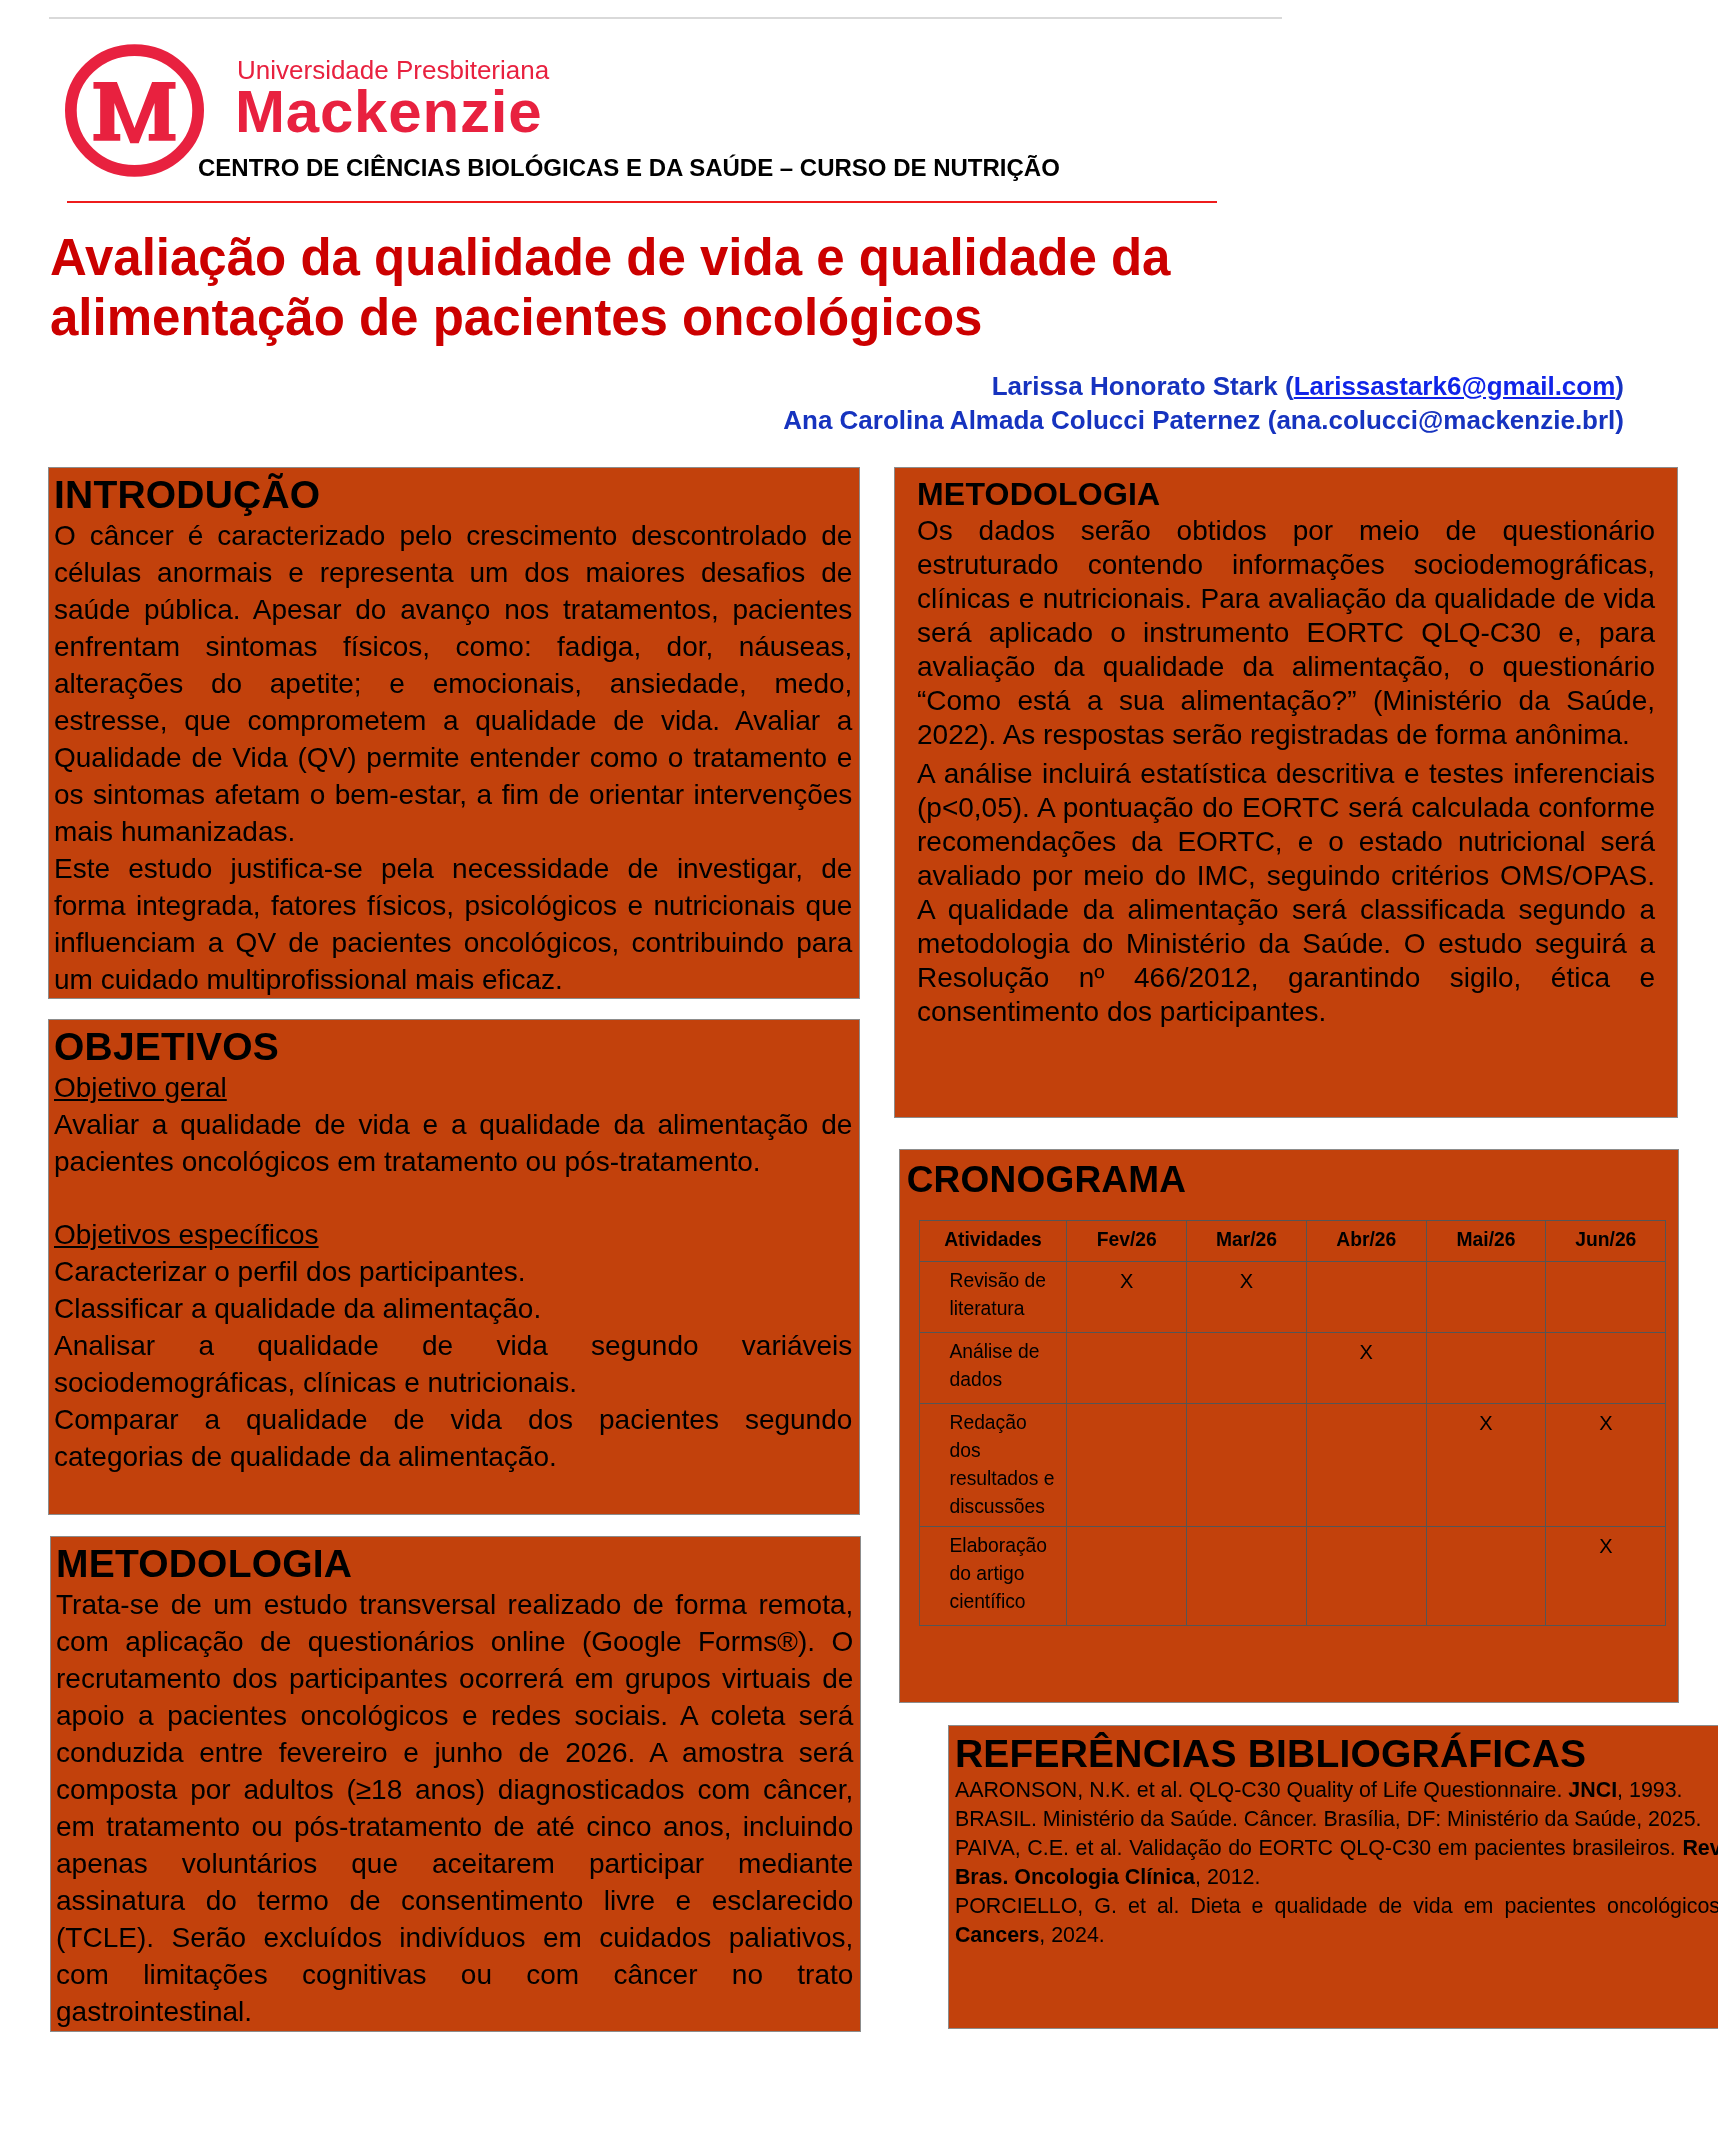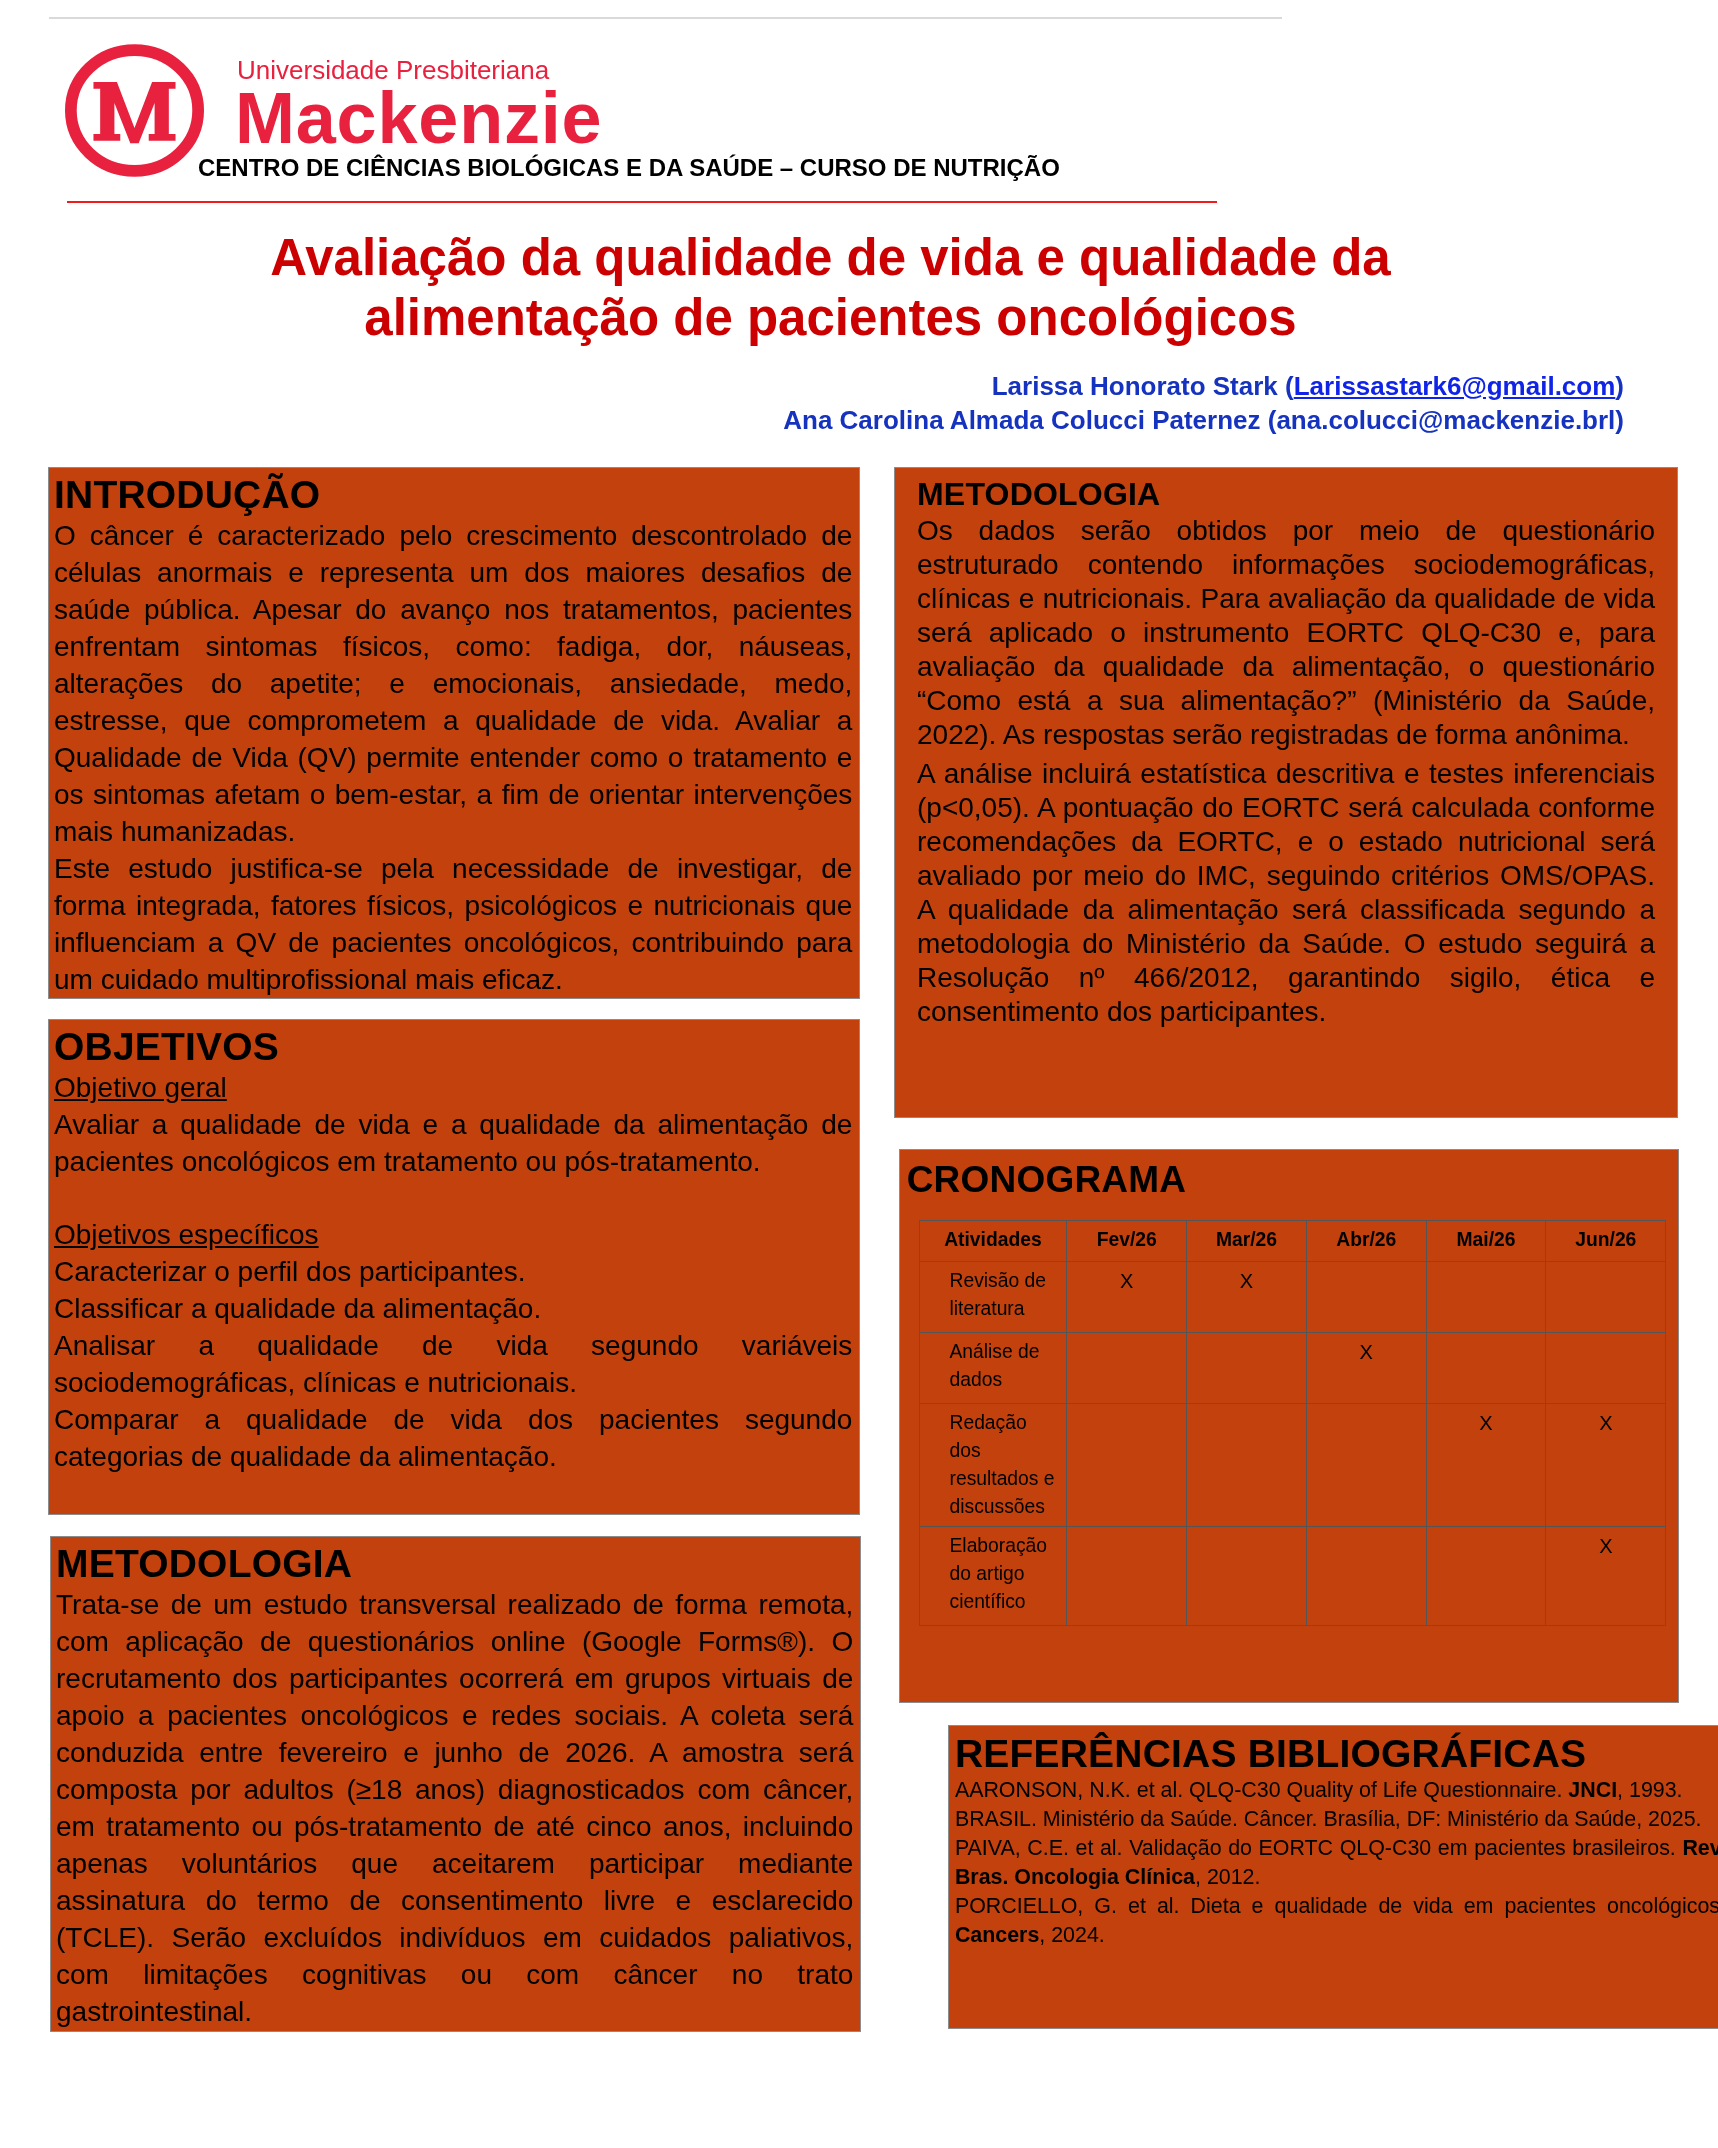--- a/index.html
+++ b/index.html
@@ -4,25 +4,25 @@
 <style>
   html, body { margin: 0; padding: 0; background: #ffffff; }
   body { width: 1718px; height: 2148px; position: relative; overflow: hidden;
          font-family: "Liberation Sans", sans-serif; color: #000; }
   .abs { position: absolute; }
 
   .top-rule { left: 49px; top: 17px; width: 1233px; height: 0; border-top: 2.5px solid #d9d9d9; }
 
   .logo { left: 65px; top: 44px; width: 139px; height: 133px; }
   .uni-name { left: 237px; top: 55px; font-size: 26px; font-weight: normal; color: #e8213f; letter-spacing: 0px; }
-  .brand { left: 235px; top: 82px; font-size: 72px; font-weight: bold; color: #e8213f; line-height: 1; letter-spacing: 0.8px; }
+  .brand { left: 235px; top: 82px; font-size: 60px; font-weight: bold; color: #e8213f; line-height: 1; letter-spacing: 0.8px; }
   .center-name { left: 198px; top: 154px; font-size: 24px; font-weight: bold; color: #000; white-space: nowrap; }
   .red-rule { left: 67px; top: 201px; width: 1150px; height: 0; border-top: 2.5px solid #ee1c1c; }
 
-  .title { left: 50px; top: 228px; width: 1561px; text-align: center; color: #cc0000;
+  .title { left: 50px; top: 228px; width: 1561px; color: #cc0000;
            font-size: 51px; font-weight: bold; line-height: 60px; }
   .authors { right: 94px; top: 369px; text-align: right; color: #1633bf; font-size: 26px;
              font-weight: bold; line-height: 34px; }
   .authors a { color: #1024e8; text-decoration: underline; }
 
   .box { position: absolute; border: 1.7px solid #8c8c8c; background: #c2410c; box-sizing: border-box; padding: 5px 6.7px 0 5px; }
   .box h2 { margin: 0; font-size: 39px; font-weight: bold; line-height: 44px; letter-spacing: 0.2px; }
   .box p { margin: 0; font-size: 28px; line-height: 37px; text-align: justify; }
   .box .sub { text-decoration: underline; display: block; font-size: 28px; line-height: 37px; }
   .gap { height: 36px; }

